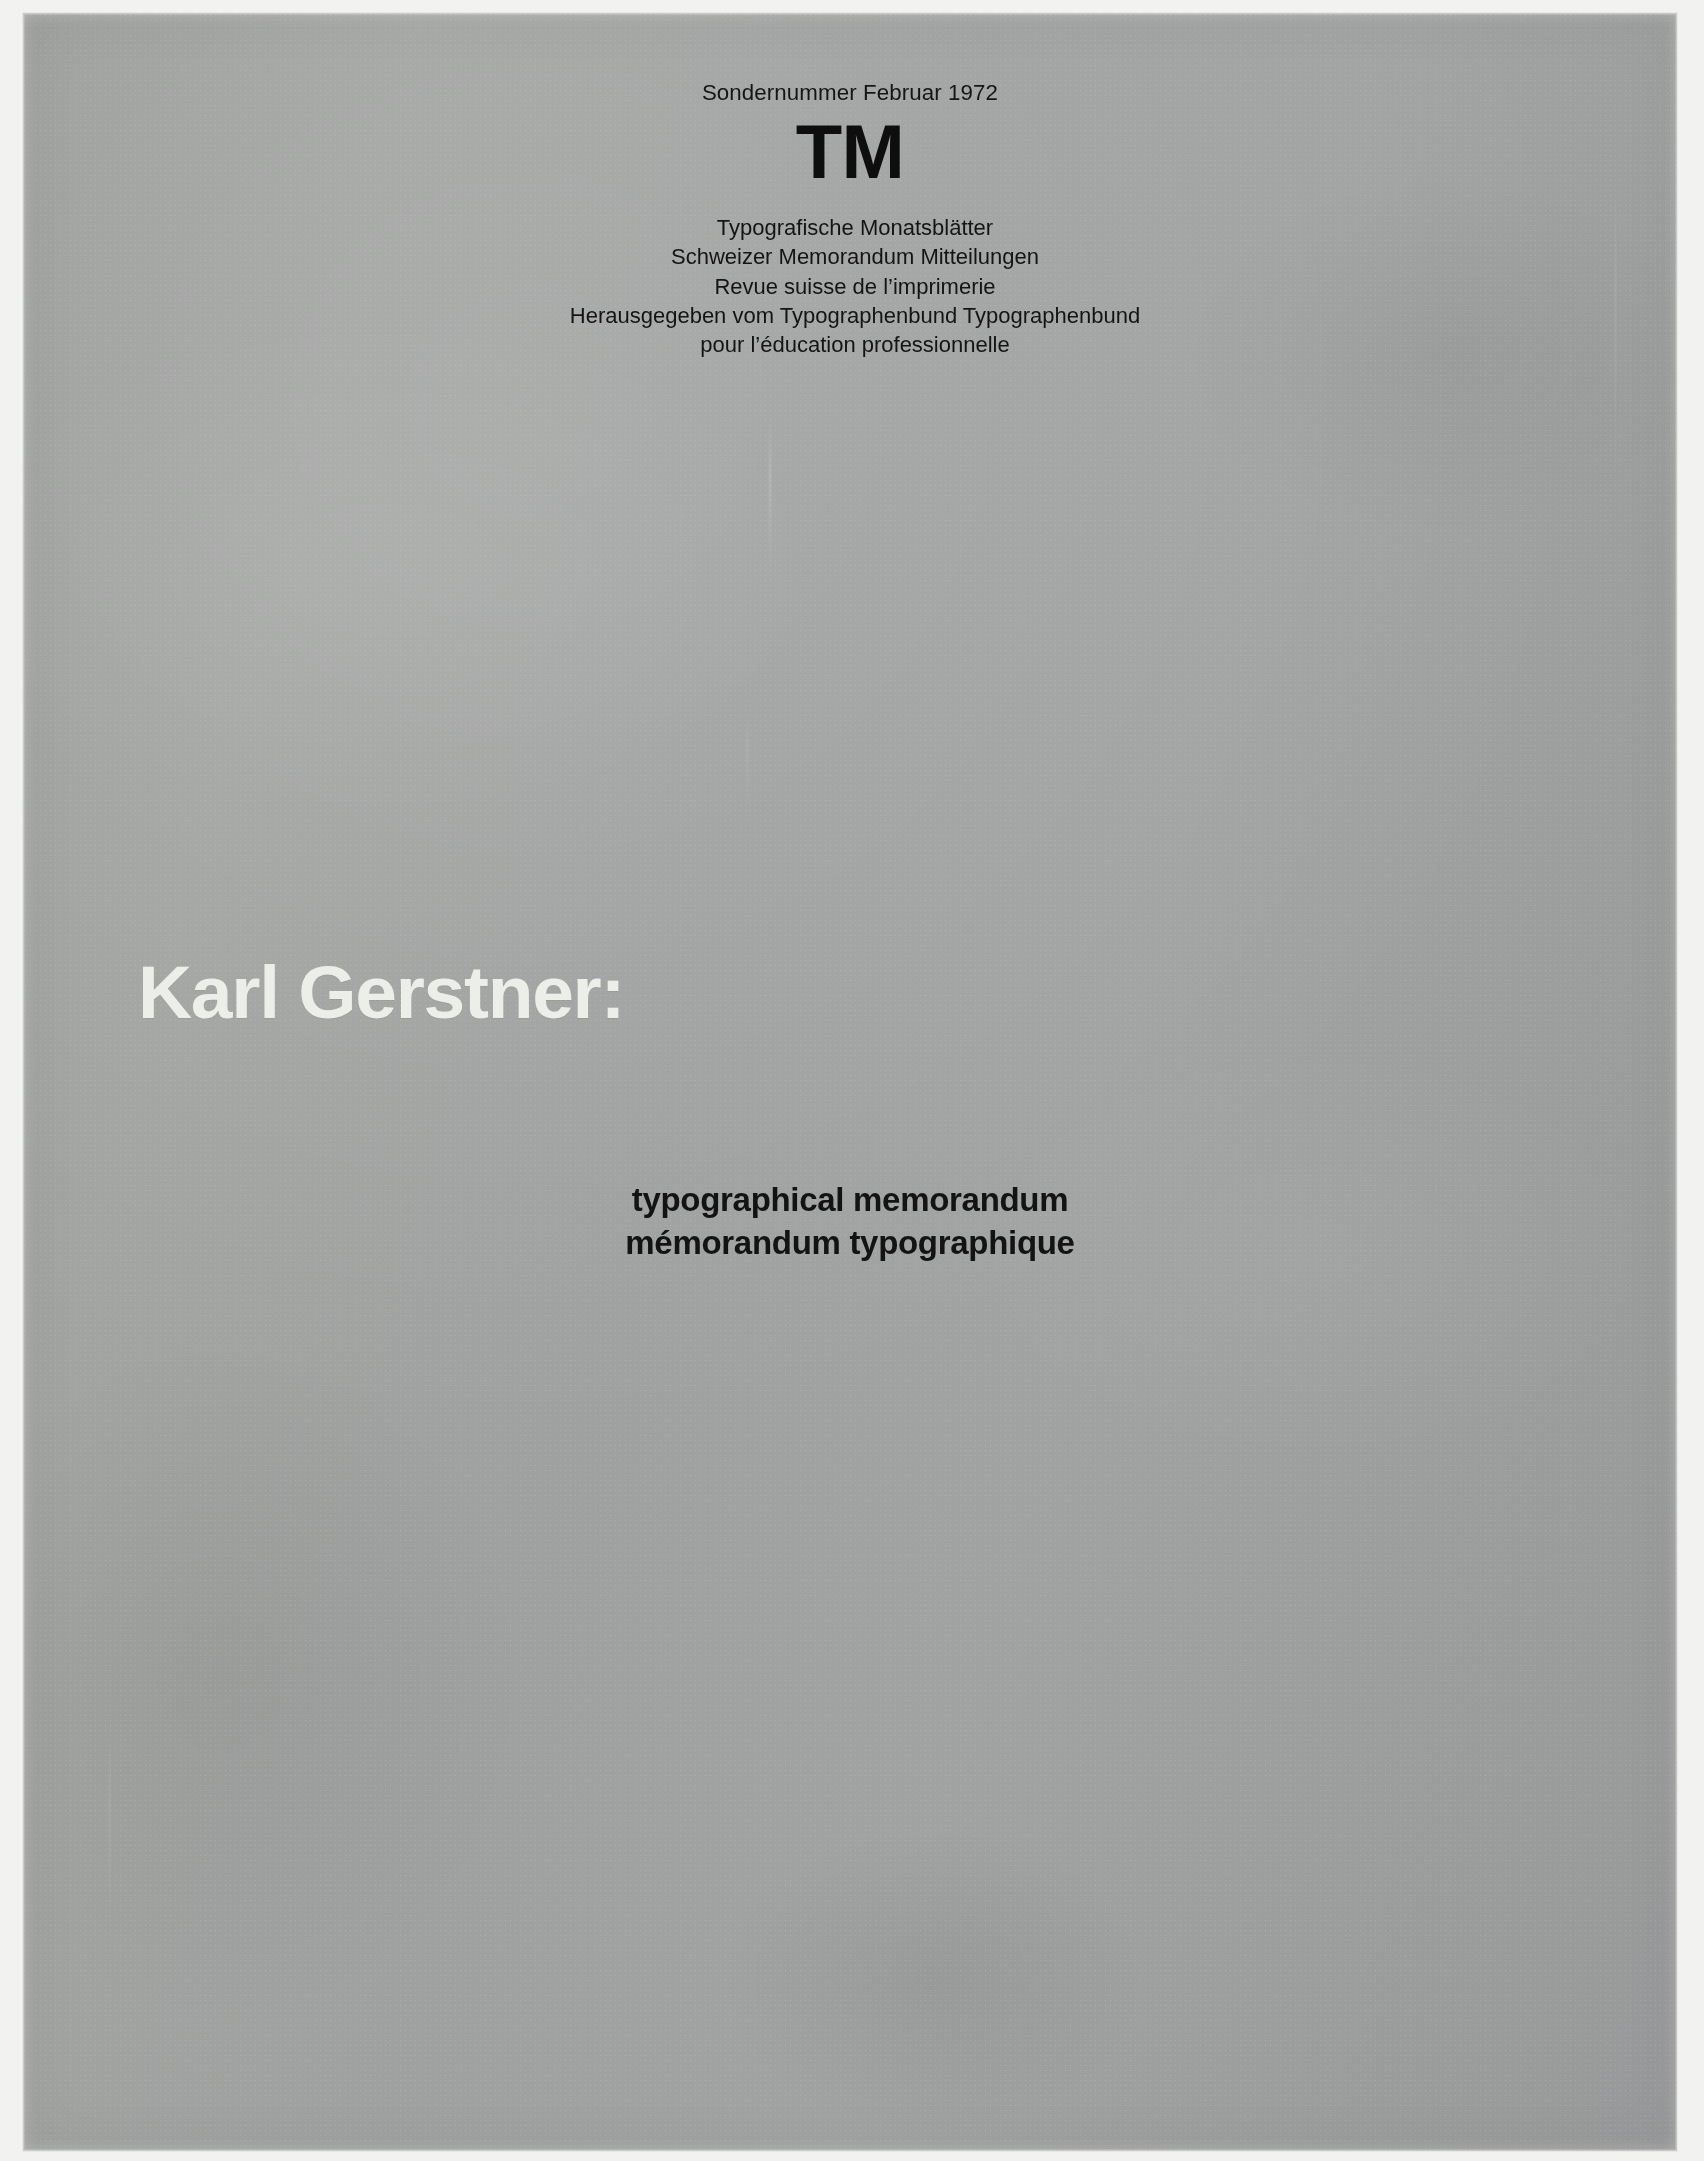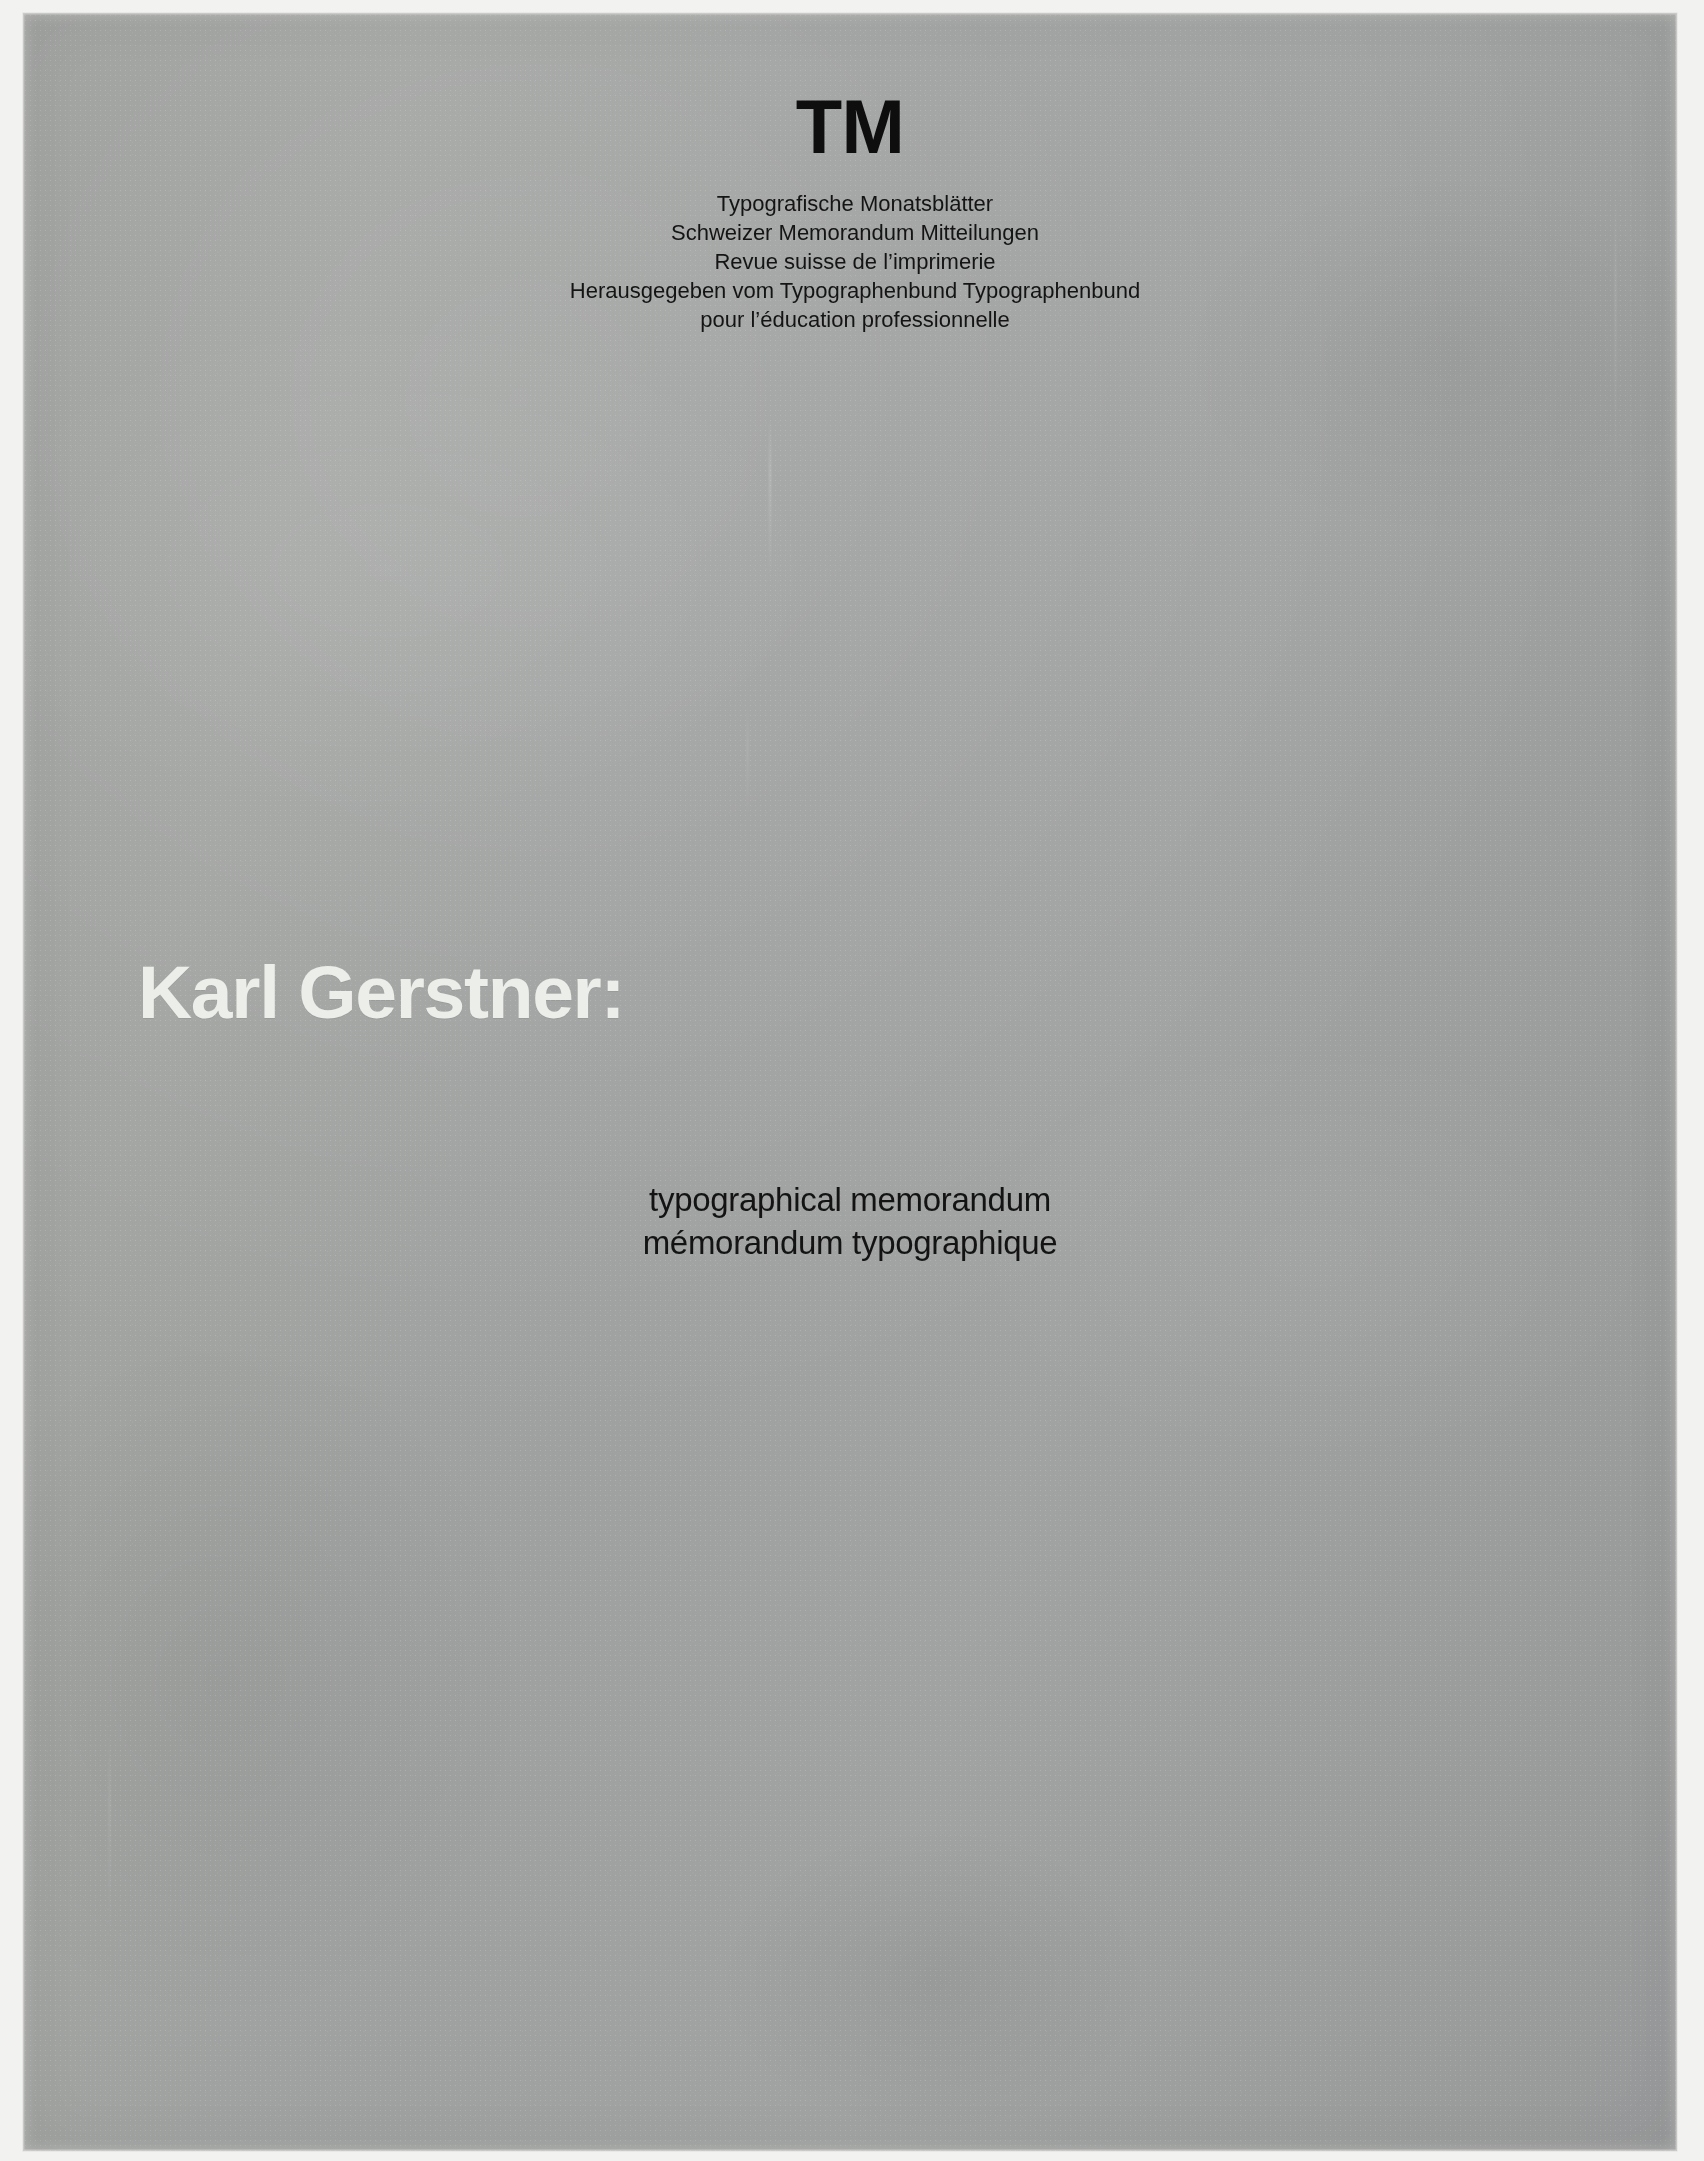--- a/index.html
+++ b/index.html
@@ -134,21 +134,21 @@
 
   #subtitles {
     position: absolute;
     left: 0;
     right: 0;
     top: 1166px;
     text-align: center;
     color: #131313;
   }
   .subtitle-en, .subtitle-fr {
-    font-weight: 400;
+    font-weight: 700;
     font-size: 33px;
     line-height: 1.30;
     letter-spacing: -0.3px;
   }
 
   
   [data-interactable] { }
 </style>
 </head>
 <body>
@@ -159,20 +159,21 @@
 
     <div id="blotches" data-interactable="false"></div>
     <div id="grain" data-interactable="false"></div>
 
     <div class="scuff" style="left:746px; top:403px; width:2.2px; height:166px;" data-interactable="false"></div>
     <div class="scuff" style="left:724px; top:692px; width:1.4px; height:122px;" data-interactable="false"></div>
     <div class="scuff" style="left:1592px; top:173px; width:1.4px; height:303px;" data-interactable="false"></div>
     <div class="scuff" style="left:86px; top:1715px; width:1.4px; height:216px;" data-interactable="false"></div>
 
     <div id="masthead" data-interactable="false">
+      <div id="issue-line" data-interactable="false">Sondernummer Februar 1972</div>
 
       <div id="tm-logo" data-interactable="false">TM</div>
 
       <div id="subtitle-block" data-interactable="false">
         <div data-interactable="false">Typografische  Monatsblätter</div>
         <div data-interactable="false">Schweizer Memorandum Mitteilungen</div>
         <div data-interactable="false">Revue suisse de l’imprimerie</div>
         <div data-interactable="false">Herausgegeben vom Typographenbund Typographenbund</div>
         <div data-interactable="false">pour l’éducation professionnelle</div>
       </div>

